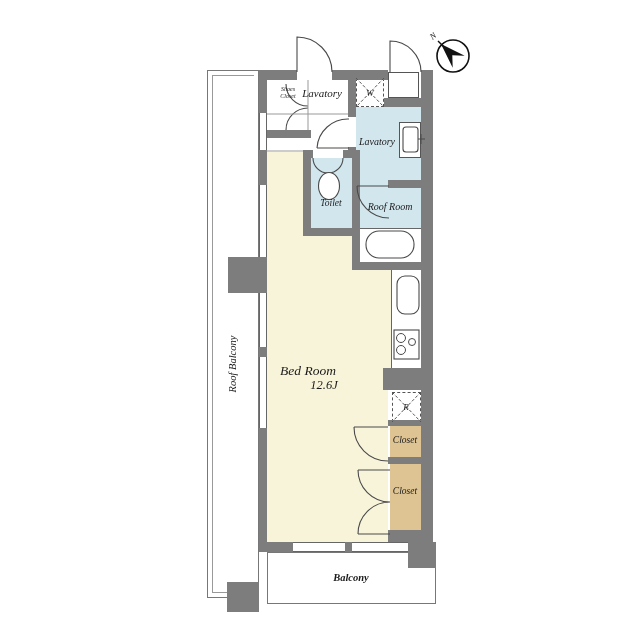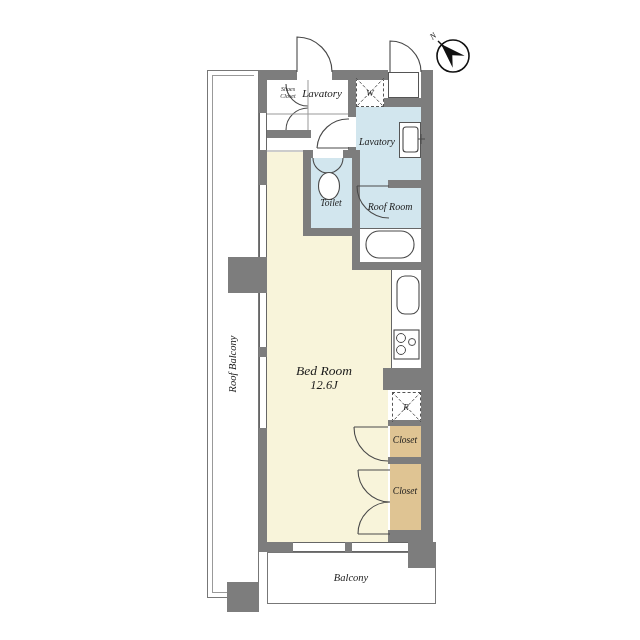--- a/index.html
+++ b/index.html
@@ -127,23 +127,23 @@
   </svg>
 
   <div class="lbl" style="left:322px;top:93px;font-size:11px;">Lavatory</div>
   <div class="lbl tiny" style="left:288px;top:93px;">
     <div>Shoes</div>
     <div>Closet</div>
   </div>
   <div class="lbl" style="left:377px;top:142px;font-size:10px;text-align:right;">Lavatory</div>
   <div class="lbl" style="left:331px;top:204px;font-size:9.5px;">Toilet</div>
   <div class="lbl" style="left:390px;top:207px;font-size:10px;">Roof Room</div>
-  <div class="lbl" style="left:324px;top:371px;font-size:13.5px;">Bed Room</div>
+  <div class="lbl" style="left:308px;top:371px;font-size:13.5px;">Bed Room</div>
   <div class="lbl" style="left:324px;top:385px;font-size:12.5px;">12.6J</div>
   <div class="lbl" style="left:405px;top:441px;font-size:9.5px;">Closet</div>
   <div class="lbl" style="left:405px;top:492px;font-size:9.5px;">Closet</div>
-  <div class="lbl" style="left:351px;top:578px;font-size:10.5px;">Balcony</div>
+  <div class="lbl" style="left:351px;top:578px;font-size:10.5px;font-weight:bold;">Balcony</div>
   <div class="lbl rot" style="left:233px;top:364px;font-size:10.5px;">Roof Balcony</div>
   <div class="lbl" style="left:370px;top:93px;font-size:9px;">W</div>
   <div class="lbl" style="left:406px;top:407px;font-size:9px;">R</div>
   <div class="lbl" style="left:433px;top:36px;font-size:8.5px;transform:translate(-50%,-50%) rotate(-38deg);">N</div>
 
 </div>
 
 </body></html>

